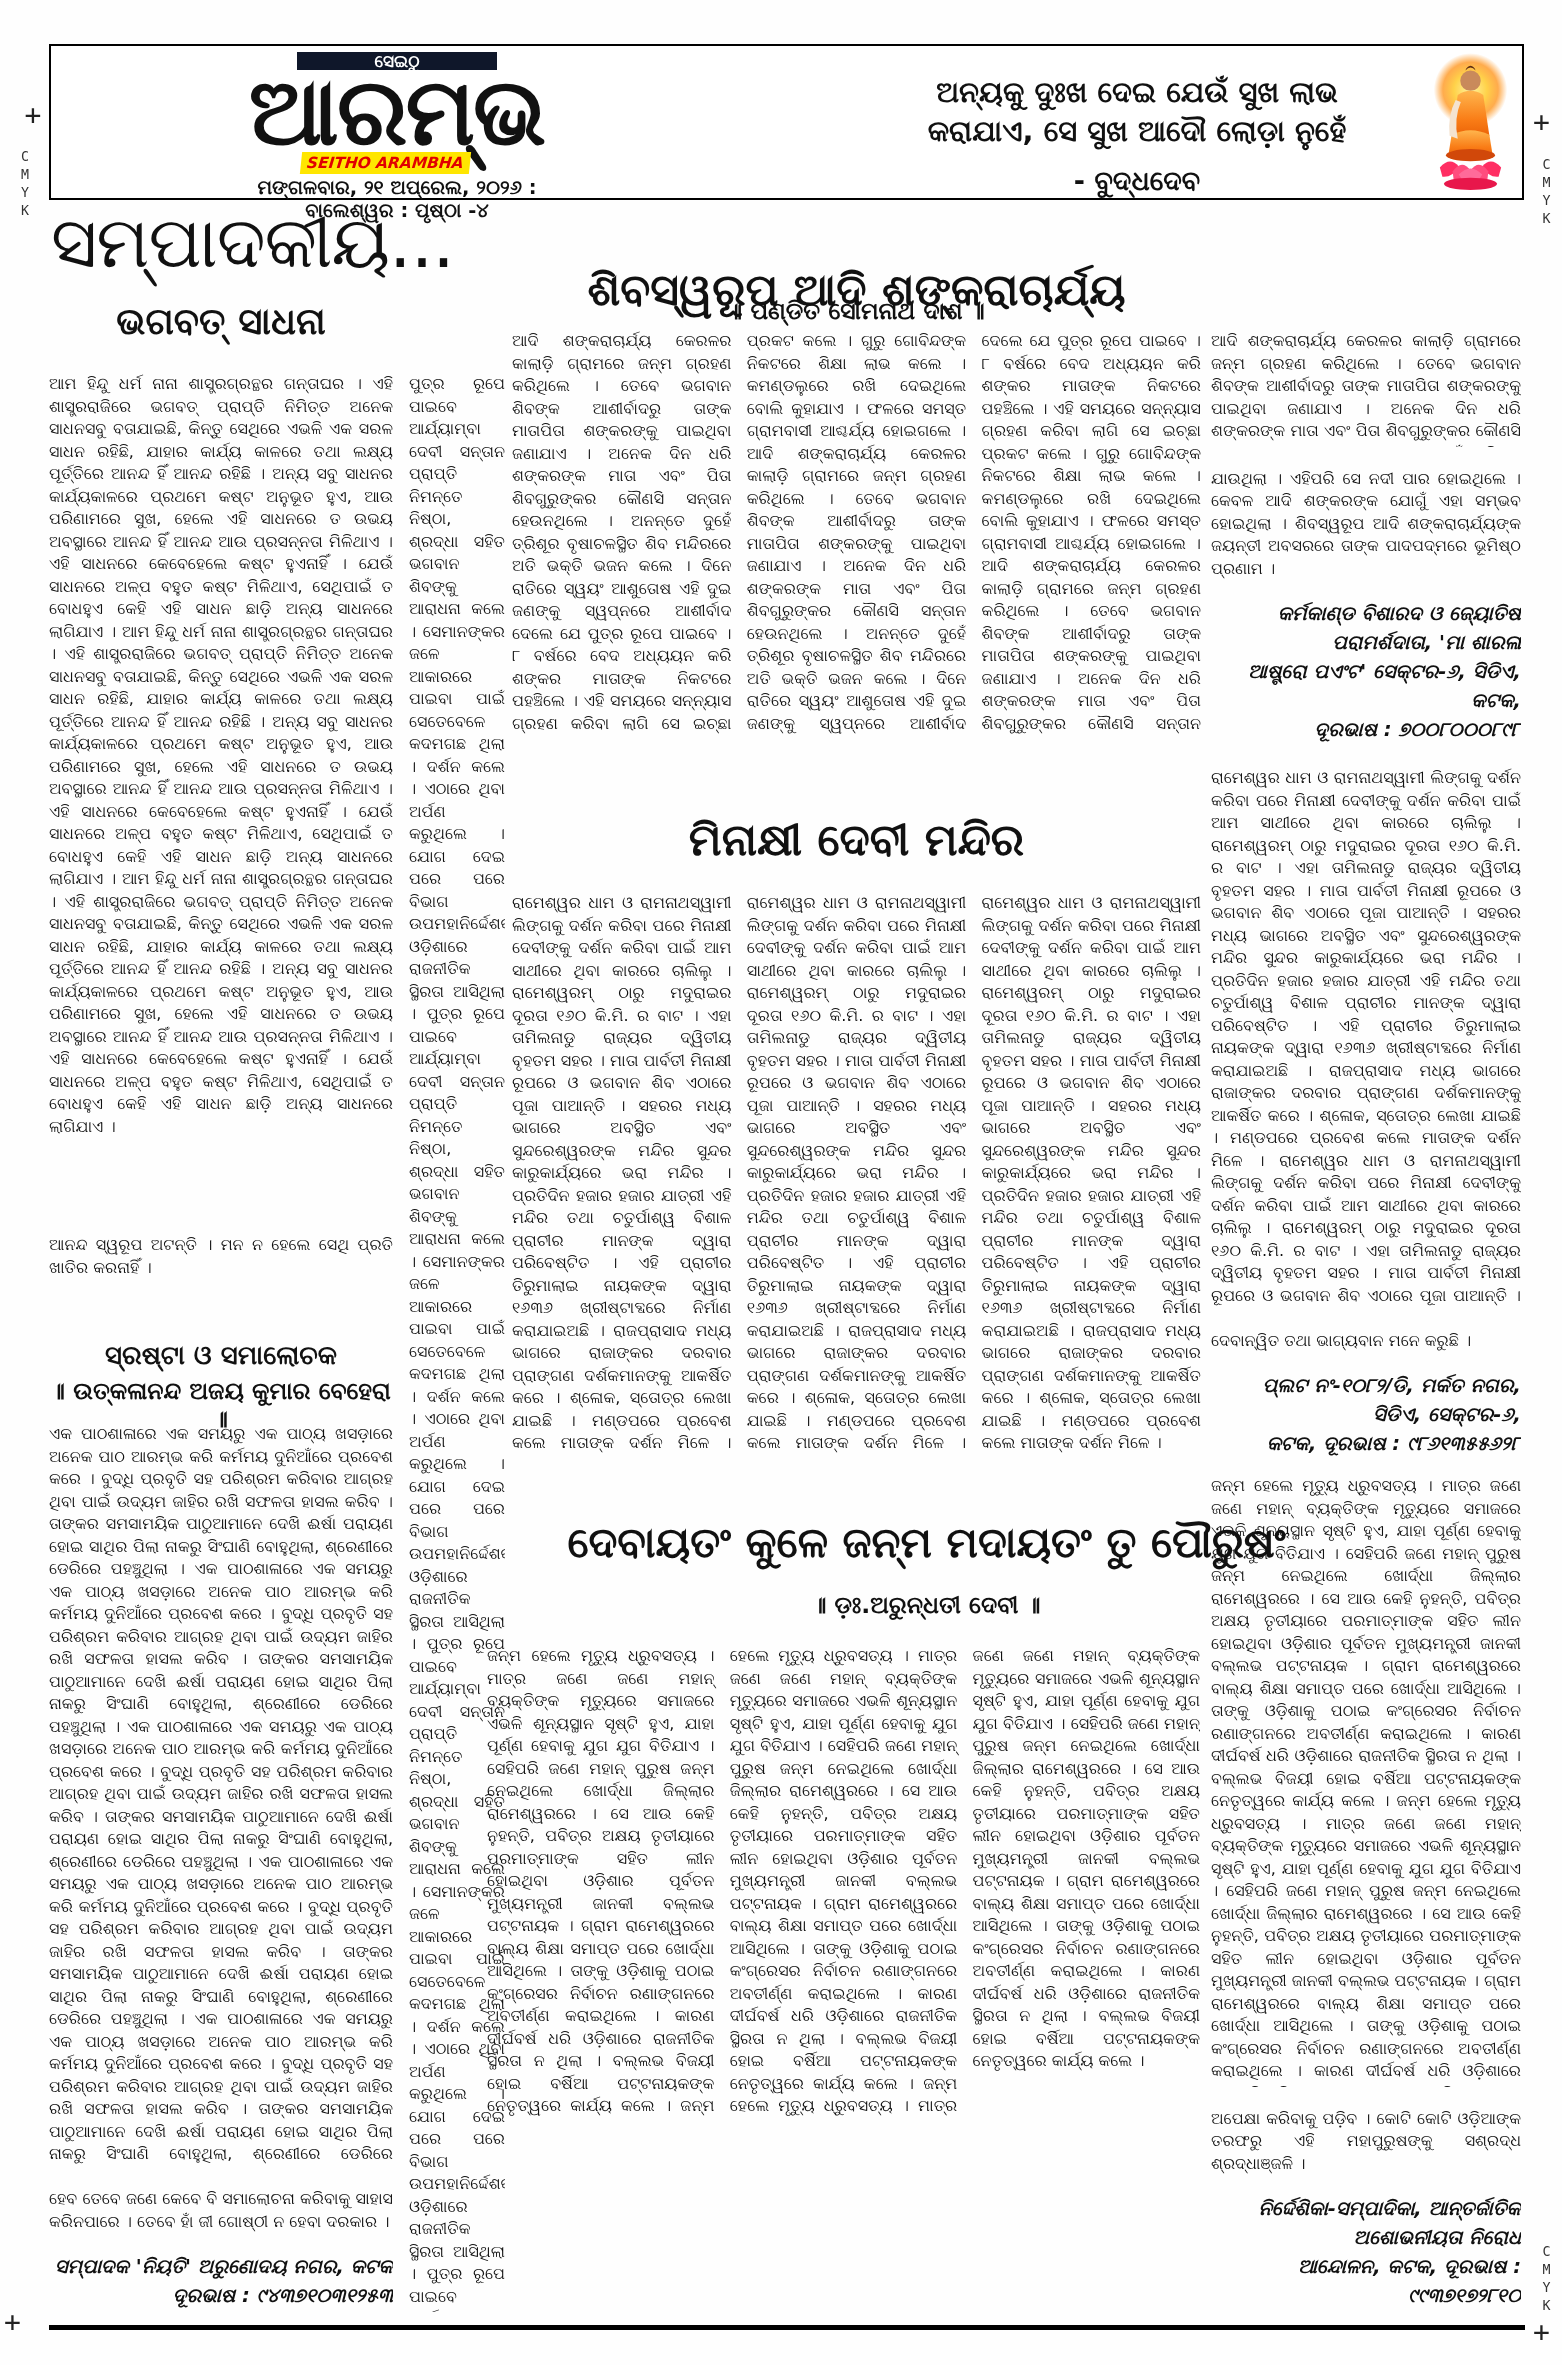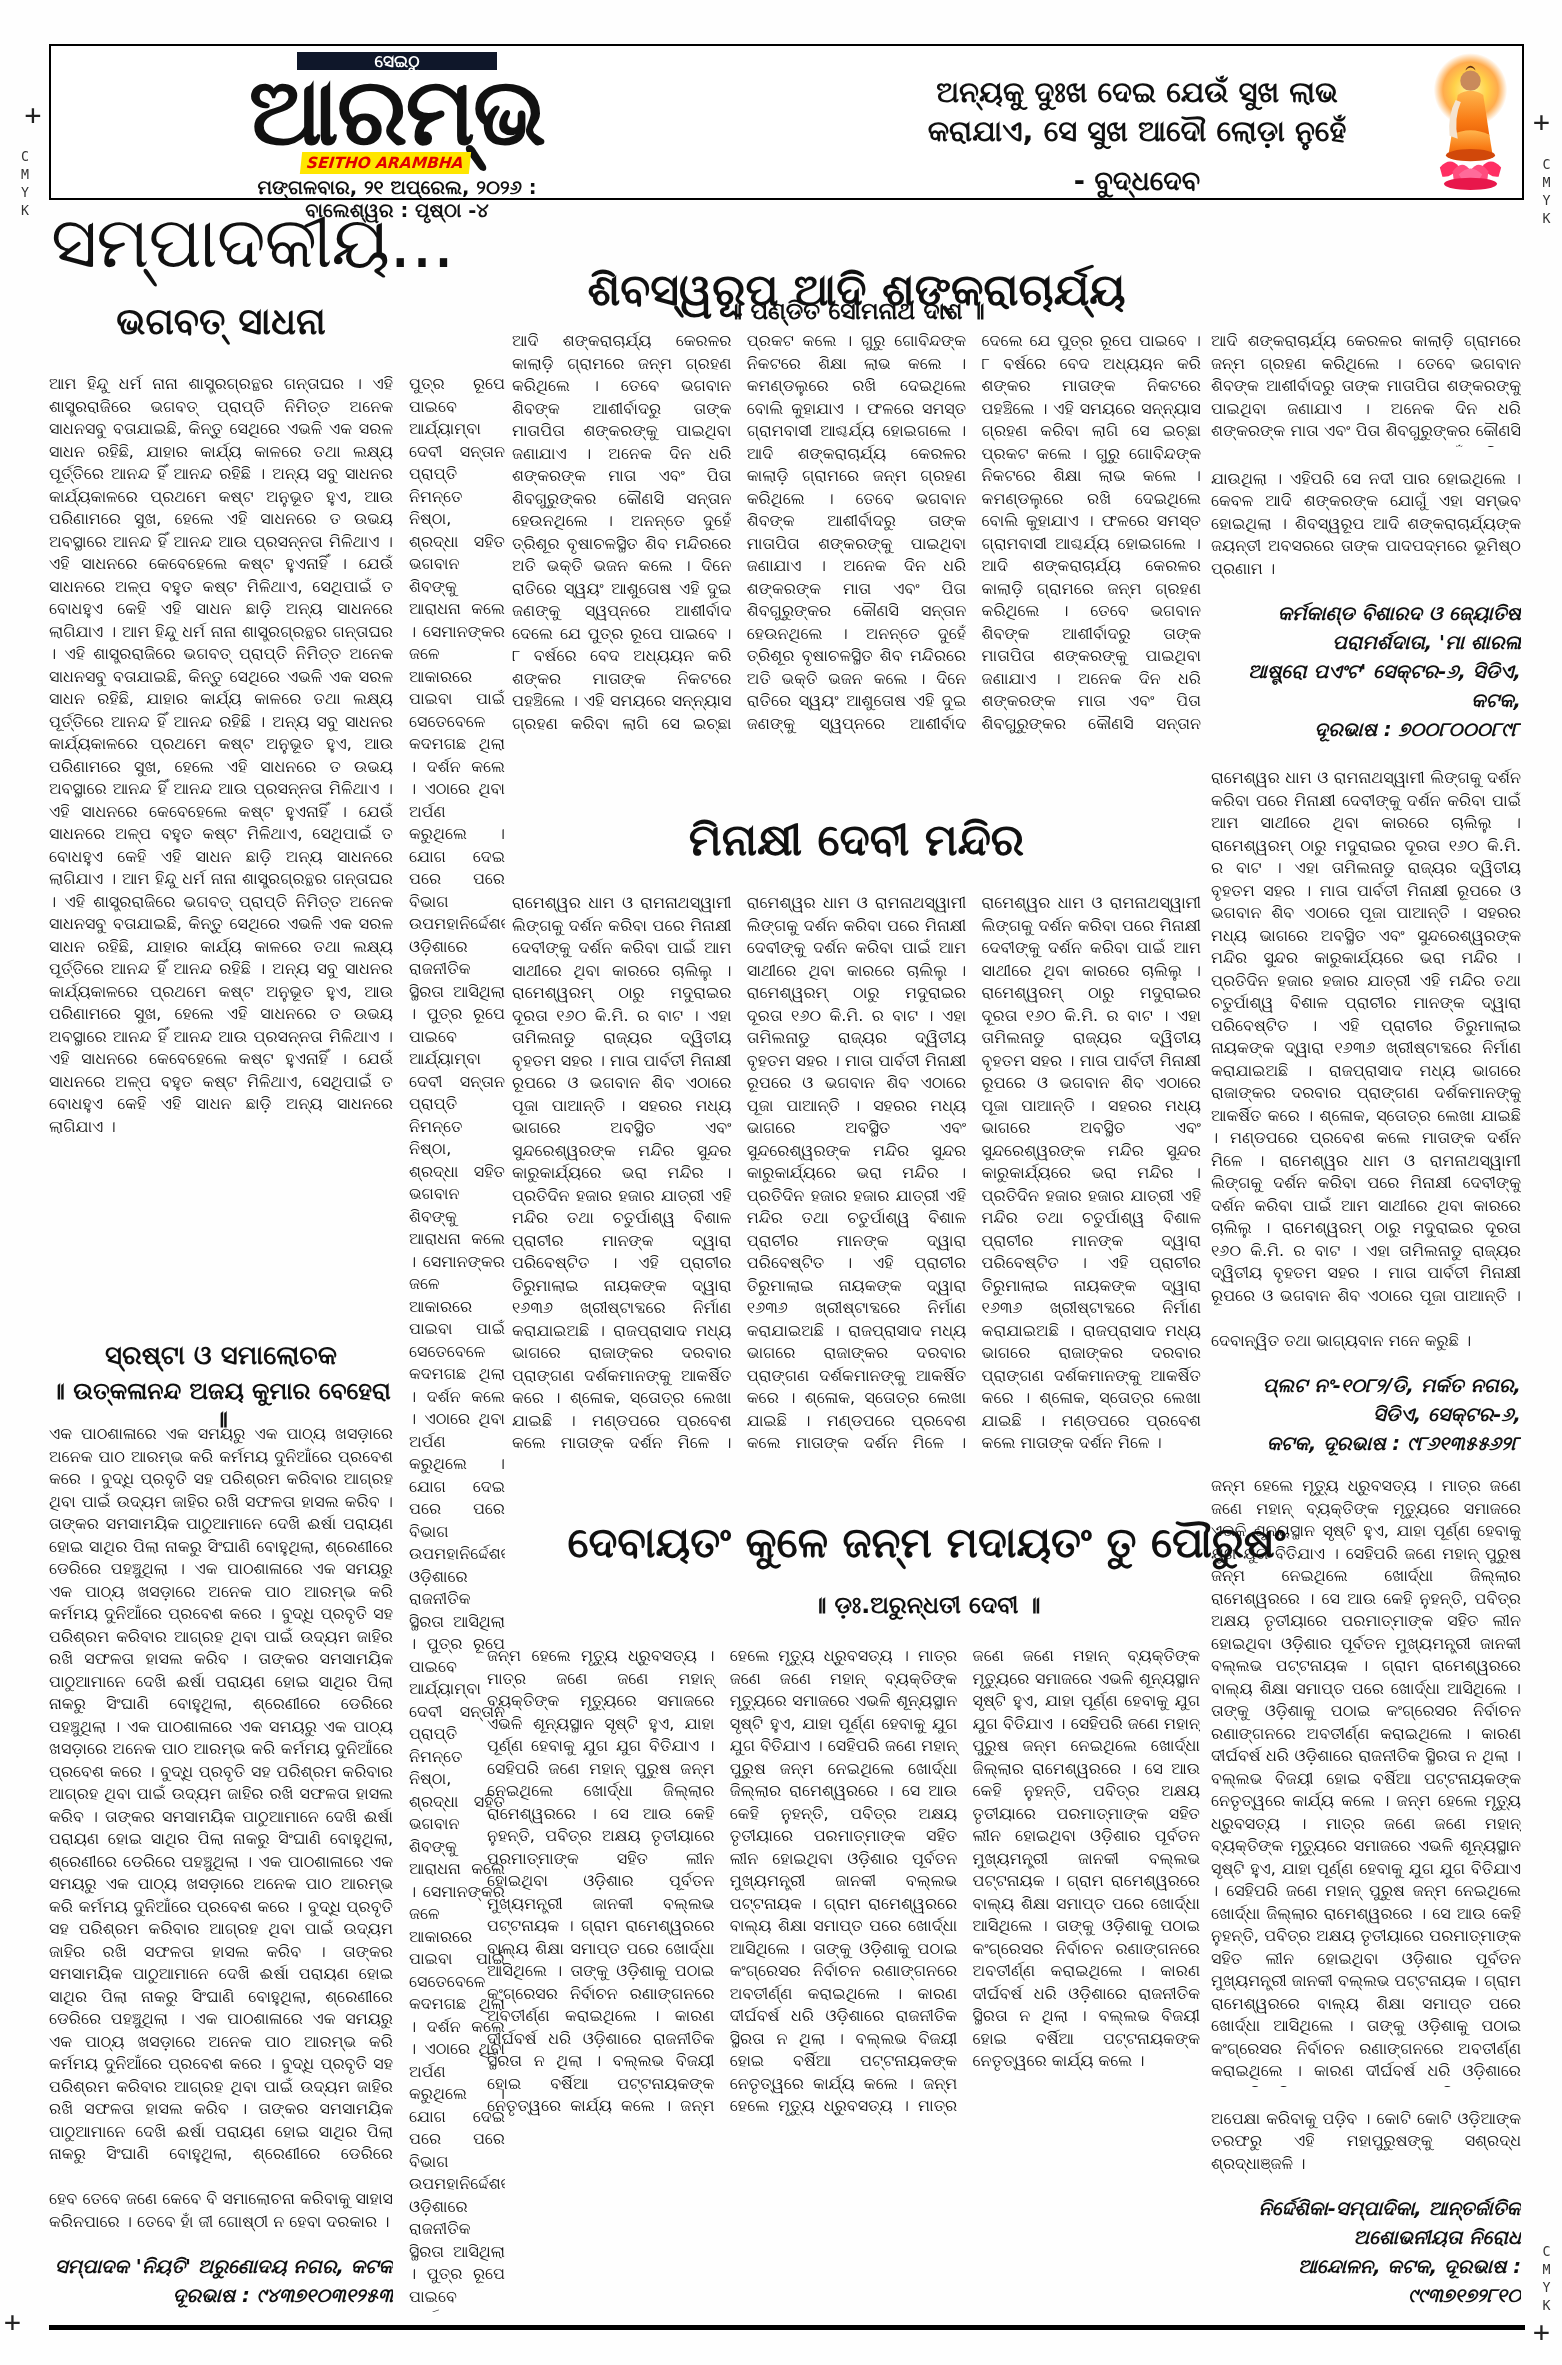--- a/index.html
+++ b/index.html
@@ -100,20 +100,21 @@
         </g>
       </svg>
     </div>
   </div>
 
   <div class="kicker">ସମ୍ପାଦକୀୟ...</div>
   <div class="ed-title">ଭଗବତ୍ ସାଧନା</div>
 
   <div class="bodyblock" style="left:49px;top:373px;width:344px;height:906px;">
     <div class="filler">ଆମ ହିନ୍ଦୁ ଧର୍ମ ନାନା ଶାସ୍ତ୍ରଗ୍ରନ୍ଥର ଗନ୍ତାଘର । ଏହି ଶାସ୍ତ୍ରରାଜିରେ ଭଗବତ୍ ପ୍ରାପ୍ତି ନିମିତ୍ତ ଅନେକ ସାଧନସବୁ ବତାଯାଇଛି, କିନ୍ତୁ ସେଥିରେ ଏଭଳି ଏକ ସରଳ ସାଧନ ରହିଛି, ଯାହାର କାର୍ଯ୍ୟ କାଳରେ ତଥା ଲକ୍ଷ୍ୟ ପୂର୍ତ୍ତିରେ ଆନନ୍ଦ ହିଁ ଆନନ୍ଦ ରହିଛି । ଅନ୍ୟ ସବୁ ସାଧନର କାର୍ଯ୍ୟକାଳରେ ପ୍ରଥମେ କଷ୍ଟ ଅନୁଭୂତ ହୁଏ, ଆଉ ପରିଣାମରେ ସୁଖ, ହେଲେ ଏହି ସାଧନରେ ତ ଉଭୟ ଅବସ୍ଥାରେ ଆନନ୍ଦ ହିଁ ଆନନ୍ଦ ଆଉ ପ୍ରସନ୍ନତା ମିଳିଥାଏ । ଏହି ସାଧନରେ କେବେହେଲେ କଷ୍ଟ ହୁଏନାହିଁ । ଯେଉଁ ସାଧନରେ ଅଳ୍ପ ବହୁତ କଷ୍ଟ ମିଳିଥାଏ, ସେଥିପାଇଁ ତ ବୋଧହୁଏ କେହି ଏହି ସାଧନ ଛାଡ଼ି ଅନ୍ୟ ସାଧନରେ ଲାଗିଯାଏ । ଆମ ହିନ୍ଦୁ ଧର୍ମ ନାନା ଶାସ୍ତ୍ରଗ୍ରନ୍ଥର ଗନ୍ତାଘର । ଏହି ଶାସ୍ତ୍ରରାଜିରେ ଭଗବତ୍ ପ୍ରାପ୍ତି ନିମିତ୍ତ ଅନେକ ସାଧନସବୁ ବତାଯାଇଛି, କିନ୍ତୁ ସେଥିରେ ଏଭଳି ଏକ ସରଳ ସାଧନ ରହିଛି, ଯାହାର କାର୍ଯ୍ୟ କାଳରେ ତଥା ଲକ୍ଷ୍ୟ ପୂର୍ତ୍ତିରେ ଆନନ୍ଦ ହିଁ ଆନନ୍ଦ ରହିଛି । ଅନ୍ୟ ସବୁ ସାଧନର କାର୍ଯ୍ୟକାଳରେ ପ୍ରଥମେ କଷ୍ଟ ଅନୁଭୂତ ହୁଏ, ଆଉ ପରିଣାମରେ ସୁଖ, ହେଲେ ଏହି ସାଧନରେ ତ ଉଭୟ ଅବସ୍ଥାରେ ଆନନ୍ଦ ହିଁ ଆନନ୍ଦ ଆଉ ପ୍ରସନ୍ନତା ମିଳିଥାଏ । ଏହି ସାଧନରେ କେବେହେଲେ କଷ୍ଟ ହୁଏନାହିଁ । ଯେଉଁ ସାଧନରେ ଅଳ୍ପ ବହୁତ କଷ୍ଟ ମିଳିଥାଏ, ସେଥିପାଇଁ ତ ବୋଧହୁଏ କେହି ଏହି ସାଧନ ଛାଡ଼ି ଅନ୍ୟ ସାଧନରେ ଲାଗିଯାଏ । ଆମ ହିନ୍ଦୁ ଧର୍ମ ନାନା ଶାସ୍ତ୍ରଗ୍ରନ୍ଥର ଗନ୍ତାଘର । ଏହି ଶାସ୍ତ୍ରରାଜିରେ ଭଗବତ୍ ପ୍ରାପ୍ତି ନିମିତ୍ତ ଅନେକ ସାଧନସବୁ ବତାଯାଇଛି, କିନ୍ତୁ ସେଥିରେ ଏଭଳି ଏକ ସରଳ ସାଧନ ରହିଛି, ଯାହାର କାର୍ଯ୍ୟ କାଳରେ ତଥା ଲକ୍ଷ୍ୟ ପୂର୍ତ୍ତିରେ ଆନନ୍ଦ ହିଁ ଆନନ୍ଦ ରହିଛି । ଅନ୍ୟ ସବୁ ସାଧନର କାର୍ଯ୍ୟକାଳରେ ପ୍ରଥମେ କଷ୍ଟ ଅନୁଭୂତ ହୁଏ, ଆଉ ପରିଣାମରେ ସୁଖ, ହେଲେ ଏହି ସାଧନରେ ତ ଉଭୟ ଅବସ୍ଥାରେ ଆନନ୍ଦ ହିଁ ଆନନ୍ଦ ଆଉ ପ୍ରସନ୍ନତା ମିଳିଥାଏ । ଏହି ସାଧନରେ କେବେହେଲେ କଷ୍ଟ ହୁଏନାହିଁ । ଯେଉଁ ସାଧନରେ ଅଳ୍ପ ବହୁତ କଷ୍ଟ ମିଳିଥାଏ, ସେଥିପାଇଁ ତ ବୋଧହୁଏ କେହି ଏହି ସାଧନ ଛାଡ଼ି ଅନ୍ୟ ସାଧନରେ ଲାଗିଯାଏ ।</div>
+    <div class="ending">ଆନନ୍ଦ ସ୍ୱରୂପ ଅଟନ୍ତି । ମନ ନ ହେଲେ ସେଥି ପ୍ରତି ଖାତିର କରନାହିଁ ।</div>
   </div>
 
   <div class="art-title" style="left:49px;top:1301px;width:344px;font-size:26px;">ସ୍ରଷ୍ଟା ଓ ସମାଲୋଚକ</div>
   <div class="art-byline" style="left:49px;top:1377px;width:344px;">॥ ଉତ୍କଳାନନ୍ଦ ଅଜୟ କୁମାର ବେହେରା ॥</div>
   <div class="bodyblock" style="left:49px;top:1423px;width:344px;height:887px;">
     <div class="filler">ଏକ ପାଠଶାଳାରେ ଏକ ସମୟରୁ ଏକ ପାଠ୍ୟ ଖସଡ଼ାରେ ଅନେକ ପାଠ ଆରମ୍ଭ କରି କର୍ମମୟ ଦୁନିଆଁରେ ପ୍ରବେଶ କରେ । ବୁଦ୍ଧି ପ୍ରବୃତି ସହ ପରିଶ୍ରମ କରିବାର ଆଗ୍ରହ ଥିବା ପାଇଁ ଉଦ୍ୟମ ଜାହିର ରଖି ସଫଳତା ହାସଲ କରିବ । ତାଙ୍କର ସମସାମୟିକ ପାଠୁଆମାନେ ଦେଖି ଈର୍ଷା ପରାୟଣ ହୋଇ ସାଥିର ପିଲା ନାକରୁ ସିଂଘାଣି ବୋହୁଥିଲା, ଶ୍ରେଣୀରେ ଡେରିରେ ପହଞ୍ଚୁଥିଲା । ଏକ ପାଠଶାଳାରେ ଏକ ସମୟରୁ ଏକ ପାଠ୍ୟ ଖସଡ଼ାରେ ଅନେକ ପାଠ ଆରମ୍ଭ କରି କର୍ମମୟ ଦୁନିଆଁରେ ପ୍ରବେଶ କରେ । ବୁଦ୍ଧି ପ୍ରବୃତି ସହ ପରିଶ୍ରମ କରିବାର ଆଗ୍ରହ ଥିବା ପାଇଁ ଉଦ୍ୟମ ଜାହିର ରଖି ସଫଳତା ହାସଲ କରିବ । ତାଙ୍କର ସମସାମୟିକ ପାଠୁଆମାନେ ଦେଖି ଈର୍ଷା ପରାୟଣ ହୋଇ ସାଥିର ପିଲା ନାକରୁ ସିଂଘାଣି ବୋହୁଥିଲା, ଶ୍ରେଣୀରେ ଡେରିରେ ପହଞ୍ଚୁଥିଲା । ଏକ ପାଠଶାଳାରେ ଏକ ସମୟରୁ ଏକ ପାଠ୍ୟ ଖସଡ଼ାରେ ଅନେକ ପାଠ ଆରମ୍ଭ କରି କର୍ମମୟ ଦୁନିଆଁରେ ପ୍ରବେଶ କରେ । ବୁଦ୍ଧି ପ୍ରବୃତି ସହ ପରିଶ୍ରମ କରିବାର ଆଗ୍ରହ ଥିବା ପାଇଁ ଉଦ୍ୟମ ଜାହିର ରଖି ସଫଳତା ହାସଲ କରିବ । ତାଙ୍କର ସମସାମୟିକ ପାଠୁଆମାନେ ଦେଖି ଈର୍ଷା ପରାୟଣ ହୋଇ ସାଥିର ପିଲା ନାକରୁ ସିଂଘାଣି ବୋହୁଥିଲା, ଶ୍ରେଣୀରେ ଡେରିରେ ପହଞ୍ଚୁଥିଲା । ଏକ ପାଠଶାଳାରେ ଏକ ସମୟରୁ ଏକ ପାଠ୍ୟ ଖସଡ଼ାରେ ଅନେକ ପାଠ ଆରମ୍ଭ କରି କର୍ମମୟ ଦୁନିଆଁରେ ପ୍ରବେଶ କରେ । ବୁଦ୍ଧି ପ୍ରବୃତି ସହ ପରିଶ୍ରମ କରିବାର ଆଗ୍ରହ ଥିବା ପାଇଁ ଉଦ୍ୟମ ଜାହିର ରଖି ସଫଳତା ହାସଲ କରିବ । ତାଙ୍କର ସମସାମୟିକ ପାଠୁଆମାନେ ଦେଖି ଈର୍ଷା ପରାୟଣ ହୋଇ ସାଥିର ପିଲା ନାକରୁ ସିଂଘାଣି ବୋହୁଥିଲା, ଶ୍ରେଣୀରେ ଡେରିରେ ପହଞ୍ଚୁଥିଲା । ଏକ ପାଠଶାଳାରେ ଏକ ସମୟରୁ ଏକ ପାଠ୍ୟ ଖସଡ଼ାରେ ଅନେକ ପାଠ ଆରମ୍ଭ କରି କର୍ମମୟ ଦୁନିଆଁରେ ପ୍ରବେଶ କରେ । ବୁଦ୍ଧି ପ୍ରବୃତି ସହ ପରିଶ୍ରମ କରିବାର ଆଗ୍ରହ ଥିବା ପାଇଁ ଉଦ୍ୟମ ଜାହିର ରଖି ସଫଳତା ହାସଲ କରିବ । ତାଙ୍କର ସମସାମୟିକ ପାଠୁଆମାନେ ଦେଖି ଈର୍ଷା ପରାୟଣ ହୋଇ ସାଥିର ପିଲା ନାକରୁ ସିଂଘାଣି ବୋହୁଥିଲା, ଶ୍ରେଣୀରେ ଡେରିରେ ପହଞ୍ଚୁଥିଲା ।</div>
     <div class="ending">ହେବ ତେବେ ଜଣେ କେବେ ବି ସମାଲୋଚନା କରିବାକୁ ସାହାସ କରିନପାରେ । ତେବେ ହାଁ ଜୀ ଗୋଷ୍ଠୀ ନ ହେବା ଦରକାର ।</div>
     <div class="signature">
       <div>ସମ୍ପାଦକ 'ନିୟତି' ଅରୁଣୋଦୟ ନଗର, କଟକ</div>
       <div>ଦୂରଭାଷ : ୯୪୩୭୧୦୩୧୨୫୩</div>

